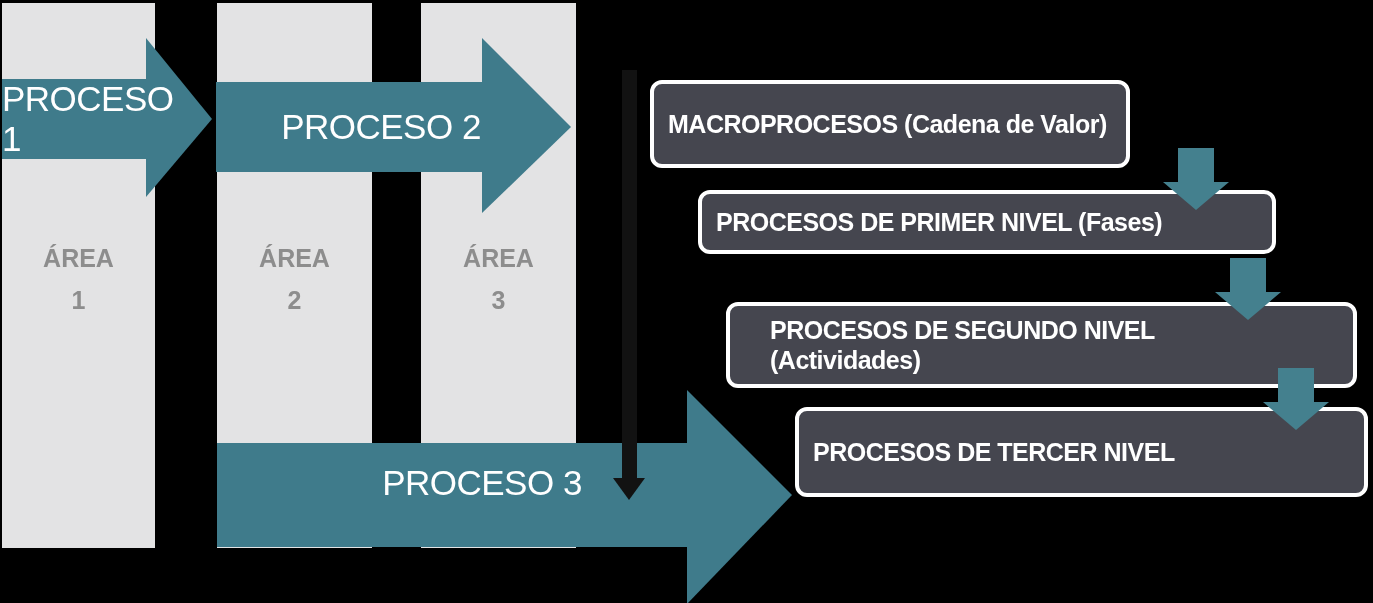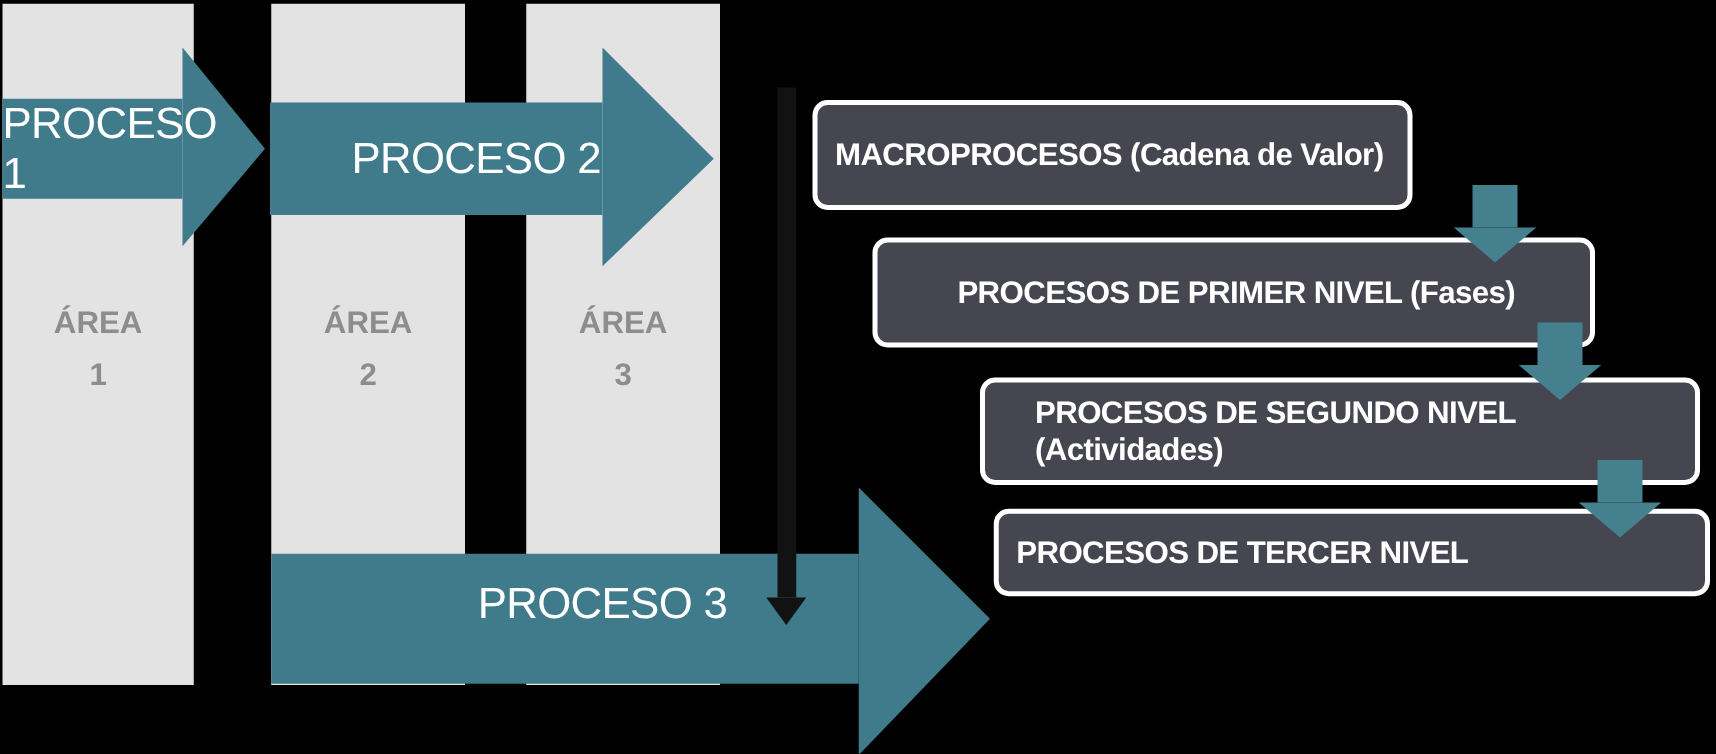--- a/index.html
+++ b/index.html
@@ -50,23 +50,23 @@
 
   .hbox{
     position:absolute;z-index:6;box-sizing:border-box;background:var(--box-fill);
     border:4px solid var(--box-border);border-radius:12px;
     display:flex;flex-direction:column;justify-content:center;
     color:var(--white);font-weight:bold;font-size:25px;line-height:30px;
     letter-spacing:-0.5px;padding-left:14px;padding-right:10px;
   }
   .hbox span{display:block;}
   .b1{left:650px;top:80px;width:480px;height:88px;}
-  .b2{left:698px;top:190px;width:578px;height:88px;align-items:center;}
-  .b3{left:784px;top:302px;width:576px;height:86px;padding-left:40px;}
-  .b4{left:795px;top:407px;width:573px;height:70px;}
+  .b2{left:698px;top:190px;width:578px;height:64px;}
+  .b3{left:726px;top:302px;width:631px;height:86px;padding-left:40px;}
+  .b4{left:795px;top:407px;width:573px;height:90px;}
 
   .dshaft{position:absolute;width:36px;height:34px;background:var(--teal-down);z-index:7;}
   .dhead{
     position:absolute;width:0;height:0;z-index:7;
     border-left:33px solid transparent;border-right:33px solid transparent;
     border-top:28px solid var(--teal-down);
   }
   .d1s{left:1178px;top:148px;} .d1h{left:1163px;top:182px;}
   .d2s{left:1230px;top:258px;} .d2h{left:1215px;top:292px;}
   .d3s{left:1278px;top:368px;} .d3h{left:1263px;top:402px;}

